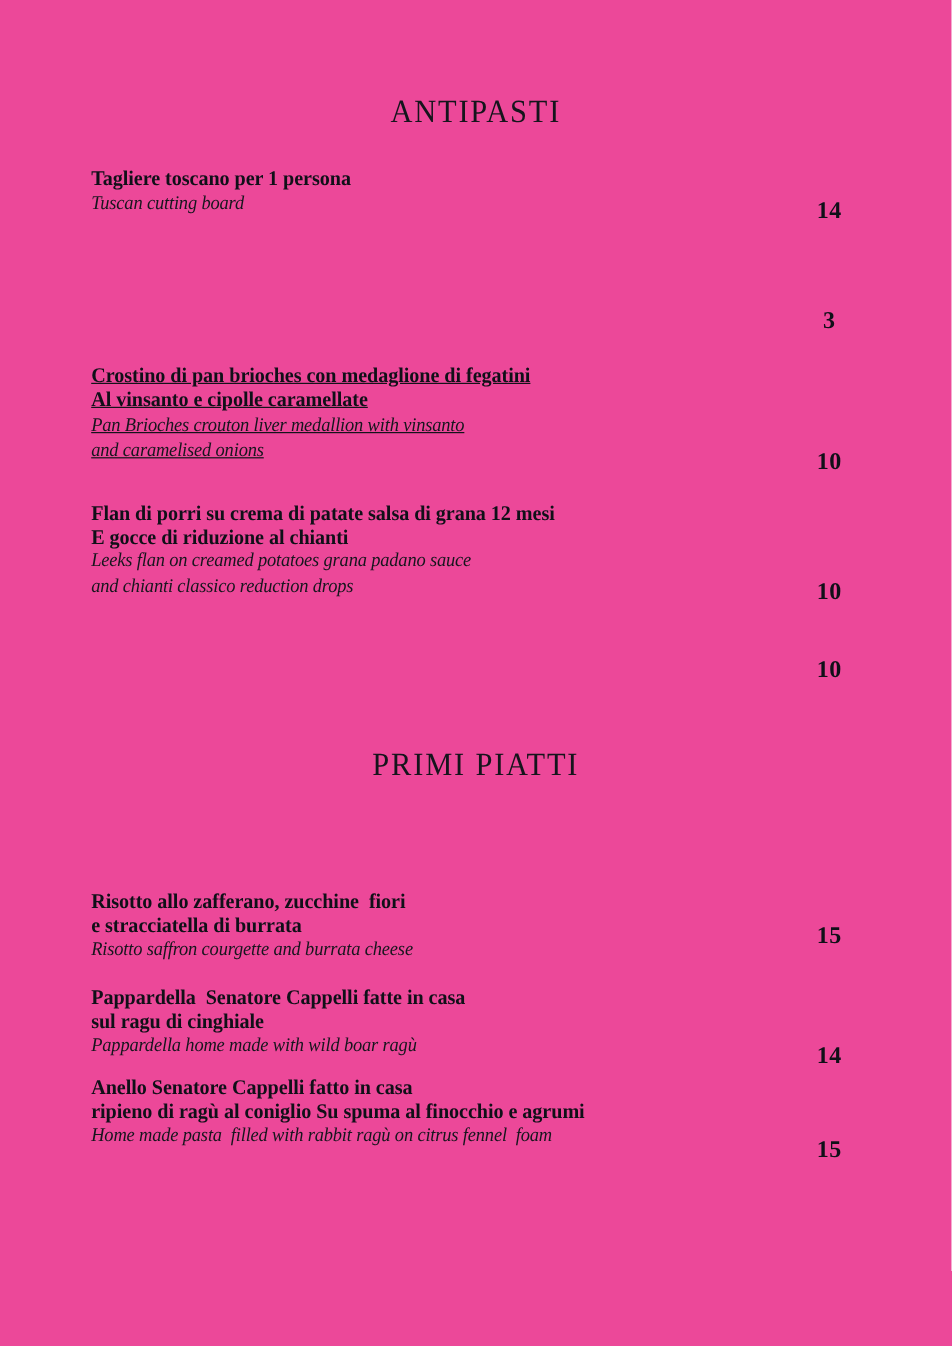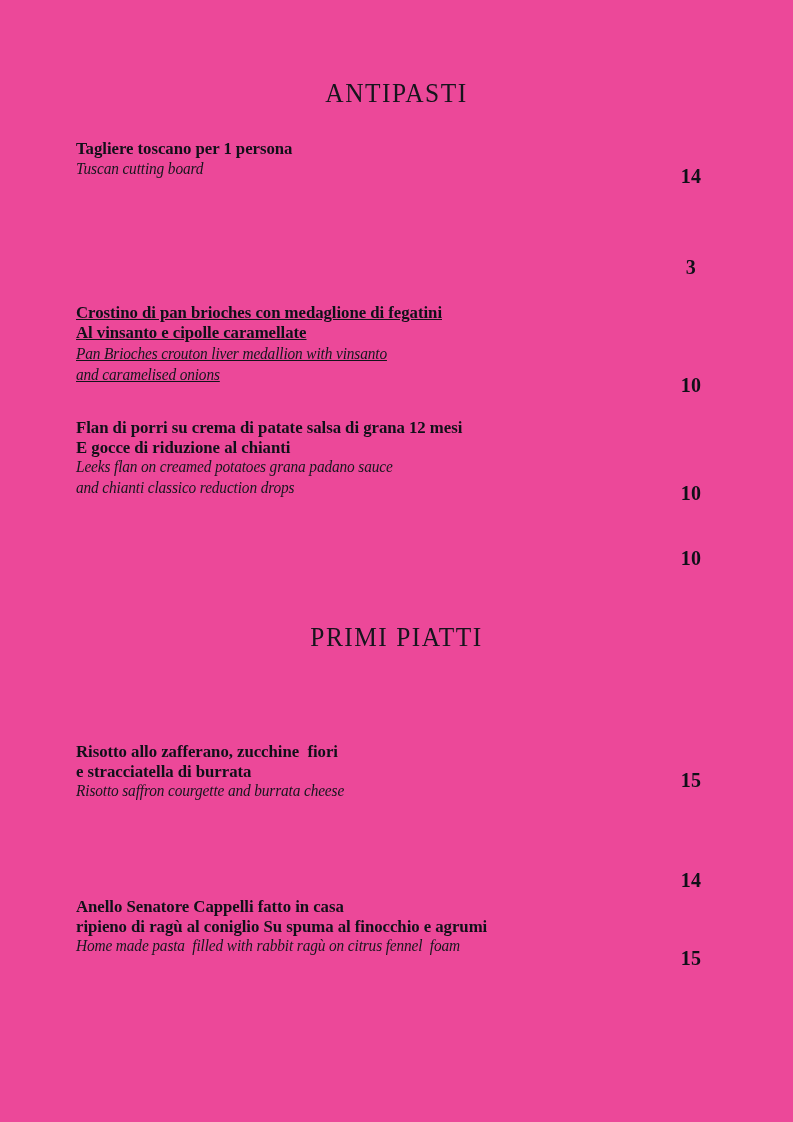--- a/index.html
+++ b/index.html
@@ -133,20 +133,25 @@
   <div class="menu-item" style="top:742px;">
     <div class="item-names">
       <div class="item-name">Risotto allo zafferano, zucchine  fiori</div>
       <div class="item-name">e stracciatella di burrata</div>
       <div class="item-desc">Risotto saffron courgette and burrata cheese</div>
     </div>
     <div class="item-price" style="top:29px;">15</div>
   </div>
 
   <div class="menu-item" style="top:822px;">
+    <div class="item-names">
+      <div class="item-name">Pappardella  Senatore Cappelli fatte in casa</div>
+      <div class="item-name">sul ragu di cinghiale</div>
+      <div class="item-desc">Pappardella home made with wild boar ragù</div>
+    </div>
     <div class="item-price" style="top:49px;">14</div>
   </div>
 
   <div class="menu-item" style="top:897px;">
     <div class="item-names">
       <div class="item-name">Anello Senatore Cappelli fatto in casa</div>
       <div class="item-name">ripieno di ragù al coniglio Su spuma al finocchio e agrumi</div>
       <div class="item-desc">Home made pasta  filled with rabbit ragù on citrus fennel  foam</div>
     </div>
     <div class="item-price" style="top:52px;">15</div>

